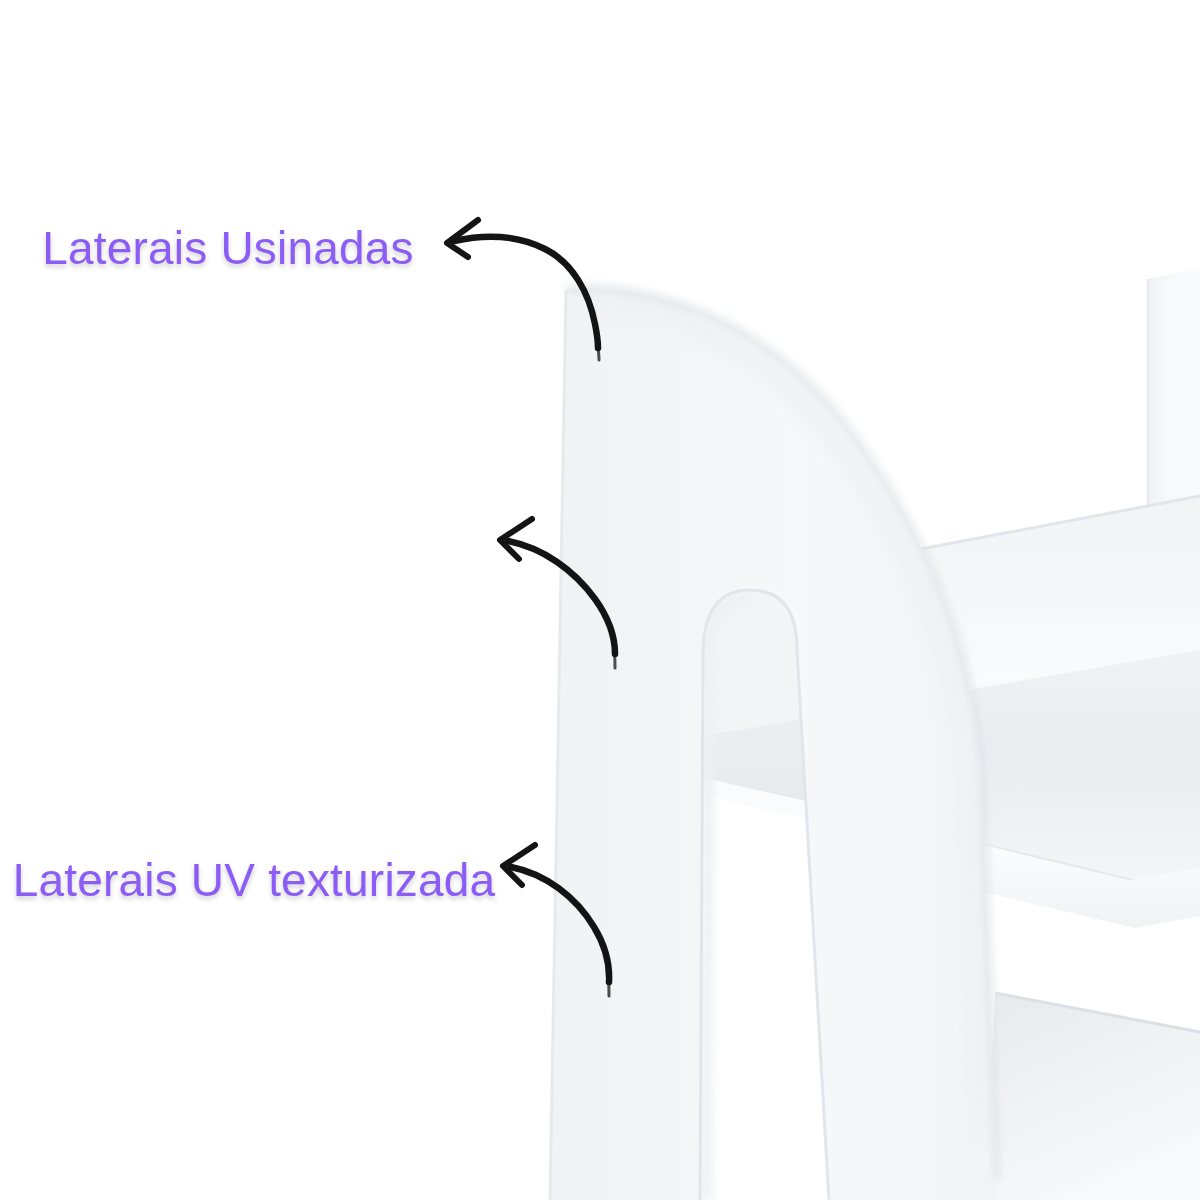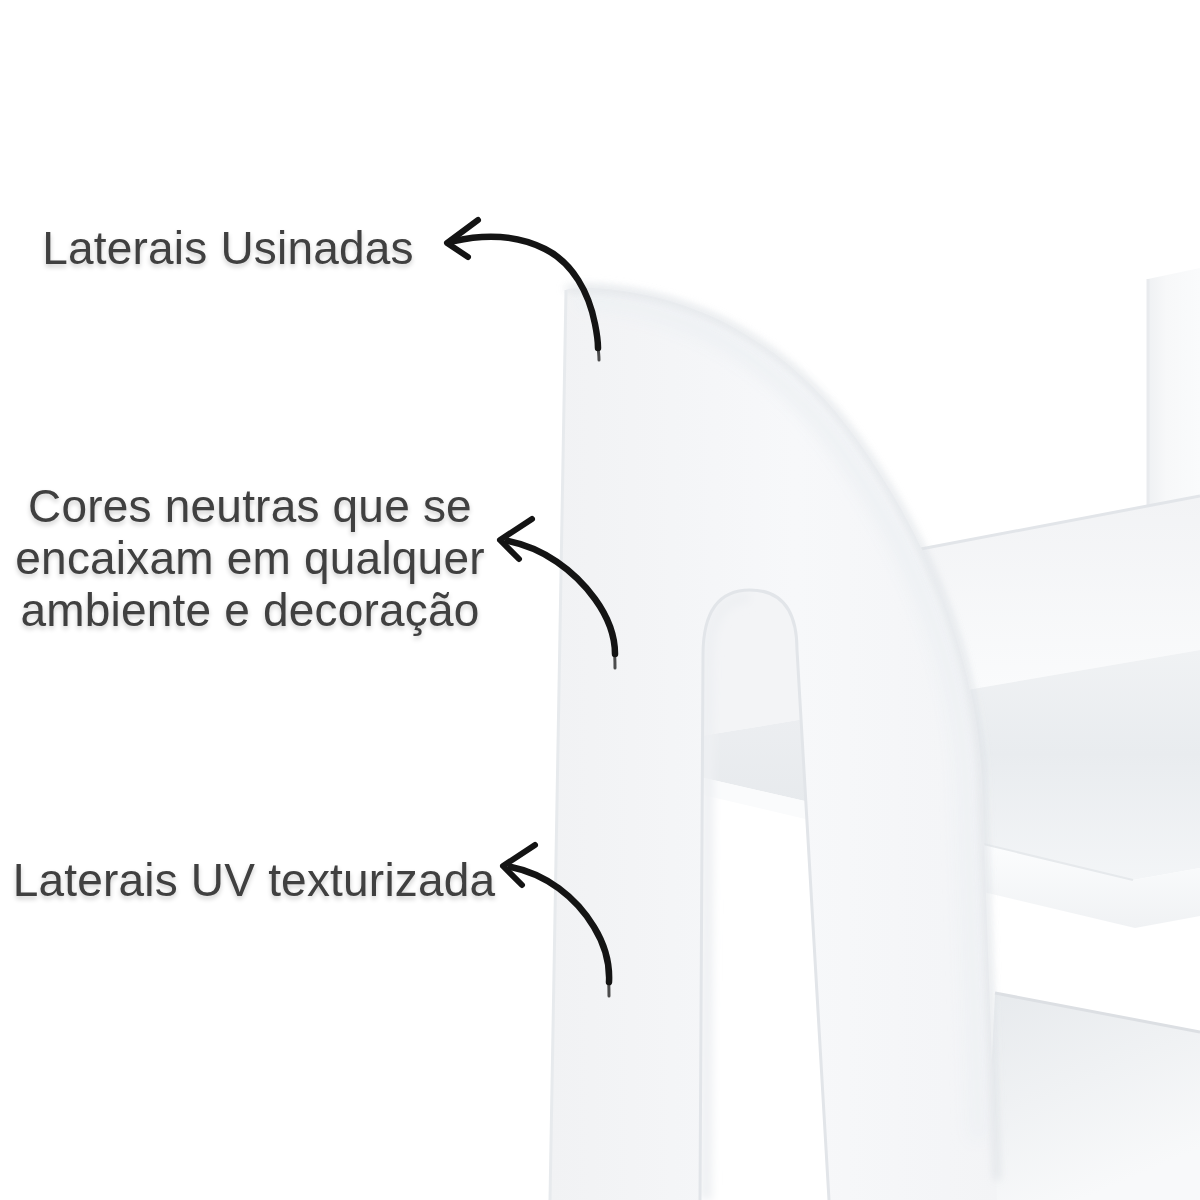--- a/index.html
+++ b/index.html
@@ -6,21 +6,21 @@
   #stage{
     position:relative;
     width:1200px;height:1200px;
     background:#ffffff;
     overflow:hidden;
     font-family:"Liberation Sans", sans-serif;
   }
   #render-svg{position:absolute;left:0;top:0;width:1200px;height:1200px;}
   .label{
     position:absolute;
-    color:#404040;
+    color:#8b5cf6;
     font-size:46px;
     font-weight:400;
     letter-spacing:0.2px;
     line-height:52px;
     text-align:center;
     text-shadow:0 3px 5px rgba(0,0,0,0.20);
     white-space:nowrap;
   }
   #label-top{left:0;top:222px;width:456px;}
   #label-middle{left:0;top:480px;width:500px;}
@@ -131,23 +131,18 @@
         <path d="M 608,974 C 609,982 609,988 609,996" stroke-width="3" opacity="0.75"></path>
         <path d="M 535,845 L 503,866 L 522,885" stroke-width="6"></path>
       </g>
     </g>
   </svg>
 
   <div class="label" id="label-top">
     <span class="line">Laterais Usinadas</span>
   </div>
 
-  <div class="label" id="label-middle">
-    <span class="line">Cores neutras que se</span>
-    <span class="line">encaixam em qualquer</span>
-    <span class="line">ambiente e decoração</span>
-  </div>
 
   <div class="label" id="label-bottom">
     <span class="line">Laterais UV texturizada</span>
   </div>
 
 </div>
 
 </body></html>

